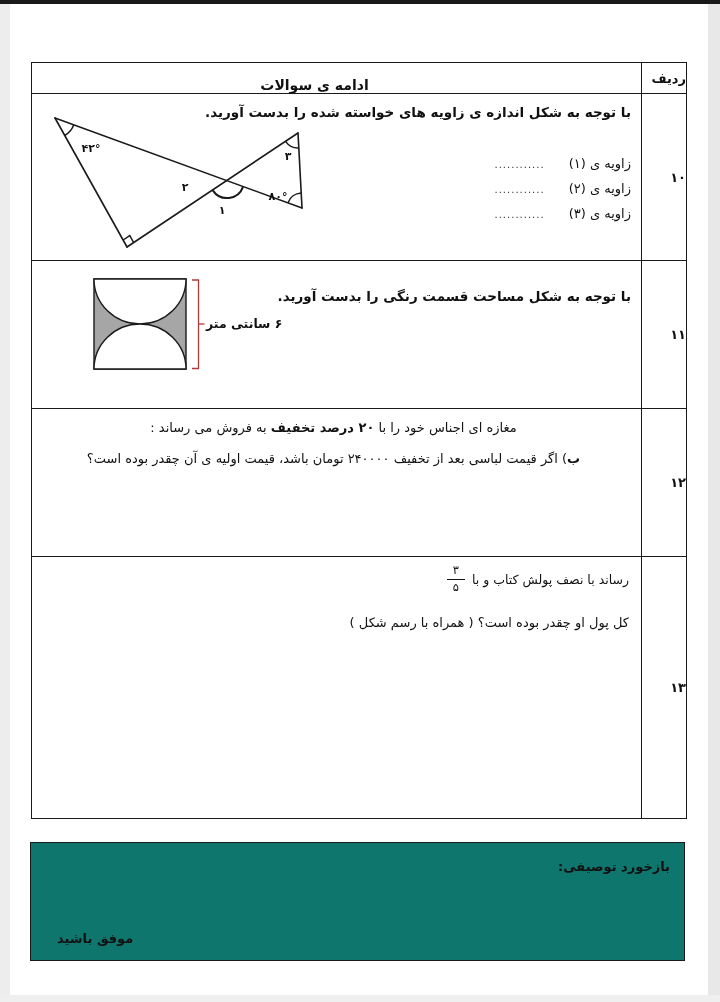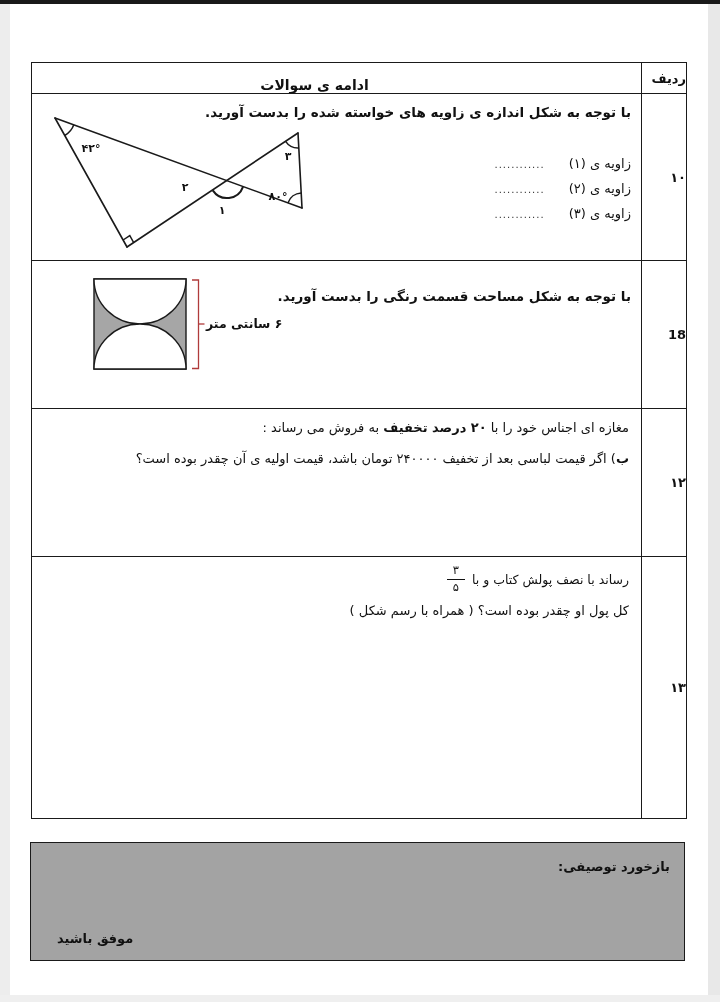--- a/index.html
+++ b/index.html
@@ -44,36 +44,36 @@
   .q10-angles{position:absolute; top:62px; right:10px; direction:rtl; font-size:13px;}
   .angle-item{display:flex; direction:rtl; align-items:baseline; margin-bottom:9px; height:16px;}
   .angle-leader{margin-right:24px; font-size:10px; letter-spacing:1px; color:#333;}
 
   .q10-svg{position:absolute; left:8px; top:16px;}
   .q11-svg{position:absolute; left:61px; top:17px;}
   .q11-size-label{position:absolute; left:174px; top:55px; font-weight:bold;
     font-size:12.5px; direction:rtl; white-space:nowrap;}
 
   .q12-text{padding:3px 12px 0 6px; direction:rtl;}
-  .text-line{font-size:13px; line-height:31px; text-align:right; white-space:nowrap;}
+  .text-line{font-size:13px; line-height:31px; text-align:center; white-space:nowrap;}
   .bold{font-weight:bold;}
 
   .q13-text{padding:4px 12px 0 6px; direction:rtl;}
   .q13-line1{display:flex; direction:rtl; align-items:center; font-size:12.5px;
     white-space:nowrap; height:36px;}
-  .q13-line2{font-size:13px; text-align:right; margin-top:6px; white-space:nowrap;}
+  .q13-line2{font-size:13px; text-align:right; margin-top:18px; white-space:nowrap;}
   .frac{display:inline-flex; flex-direction:column; align-items:center;
     margin:0 7px; line-height:1.15; font-size:11.5px;}
   .frac-num{padding:0 6px 1px; border-bottom:1.3px solid #111;}
   .frac-den{padding-top:1px;}
 
   
   .feedback-box{
     position:absolute; left:30px; top:842px; width:655px; height:119px;
-    border:1.8px solid #1a1a1a; box-sizing:border-box; background:#a3a3a3;
+    border:1.8px solid #1a1a1a; box-sizing:border-box; background:#0f766e;
   }
   .feedback-label{position:absolute; top:16px; right:14px; font-weight:bold;
     font-size:13px; direction:rtl;}
   .good-luck{position:absolute; bottom:14px; left:26px; font-weight:bold;
     font-size:13px; direction:rtl;text-align:right;}
 
   svg text{font-family:"DejaVu Sans", sans-serif;}
 </style>
 </head>
 <body>
@@ -152,21 +152,21 @@
           <path d="M 1 91 A 46 45 0 0 1 93 91 Z" fill="#ffffff" stroke="#1a1a1a" stroke-width="1.4"></path>
           <g fill="none" stroke-width="1.3" stroke="#b03b3b">
             <path d="M 99 2 L 105.5 2 L 105.5 90.5 L 99 90.5"></path>
             <line x1="105.5" y1="46" x2="111.5" y2="46"></line>
           </g>
         </svg>
 
         <div class="q11-size-label">۶ سانتی متر</div>
       </div>
       <div class="cell-radif">
-        <span>18</span>
+        <span>۱۱</span>
       </div>
     </div>
 
     <div class="trow row-q12">
       <div class="cell-content">
         <div class="q12-text">
           <div class="text-line">
             <span>مغازه ای اجناس خود را با </span><span class="bold">۲۰ درصد تخفیف</span><span> به فروش می رساند :</span>
           </div>
           <div class="text-line">

